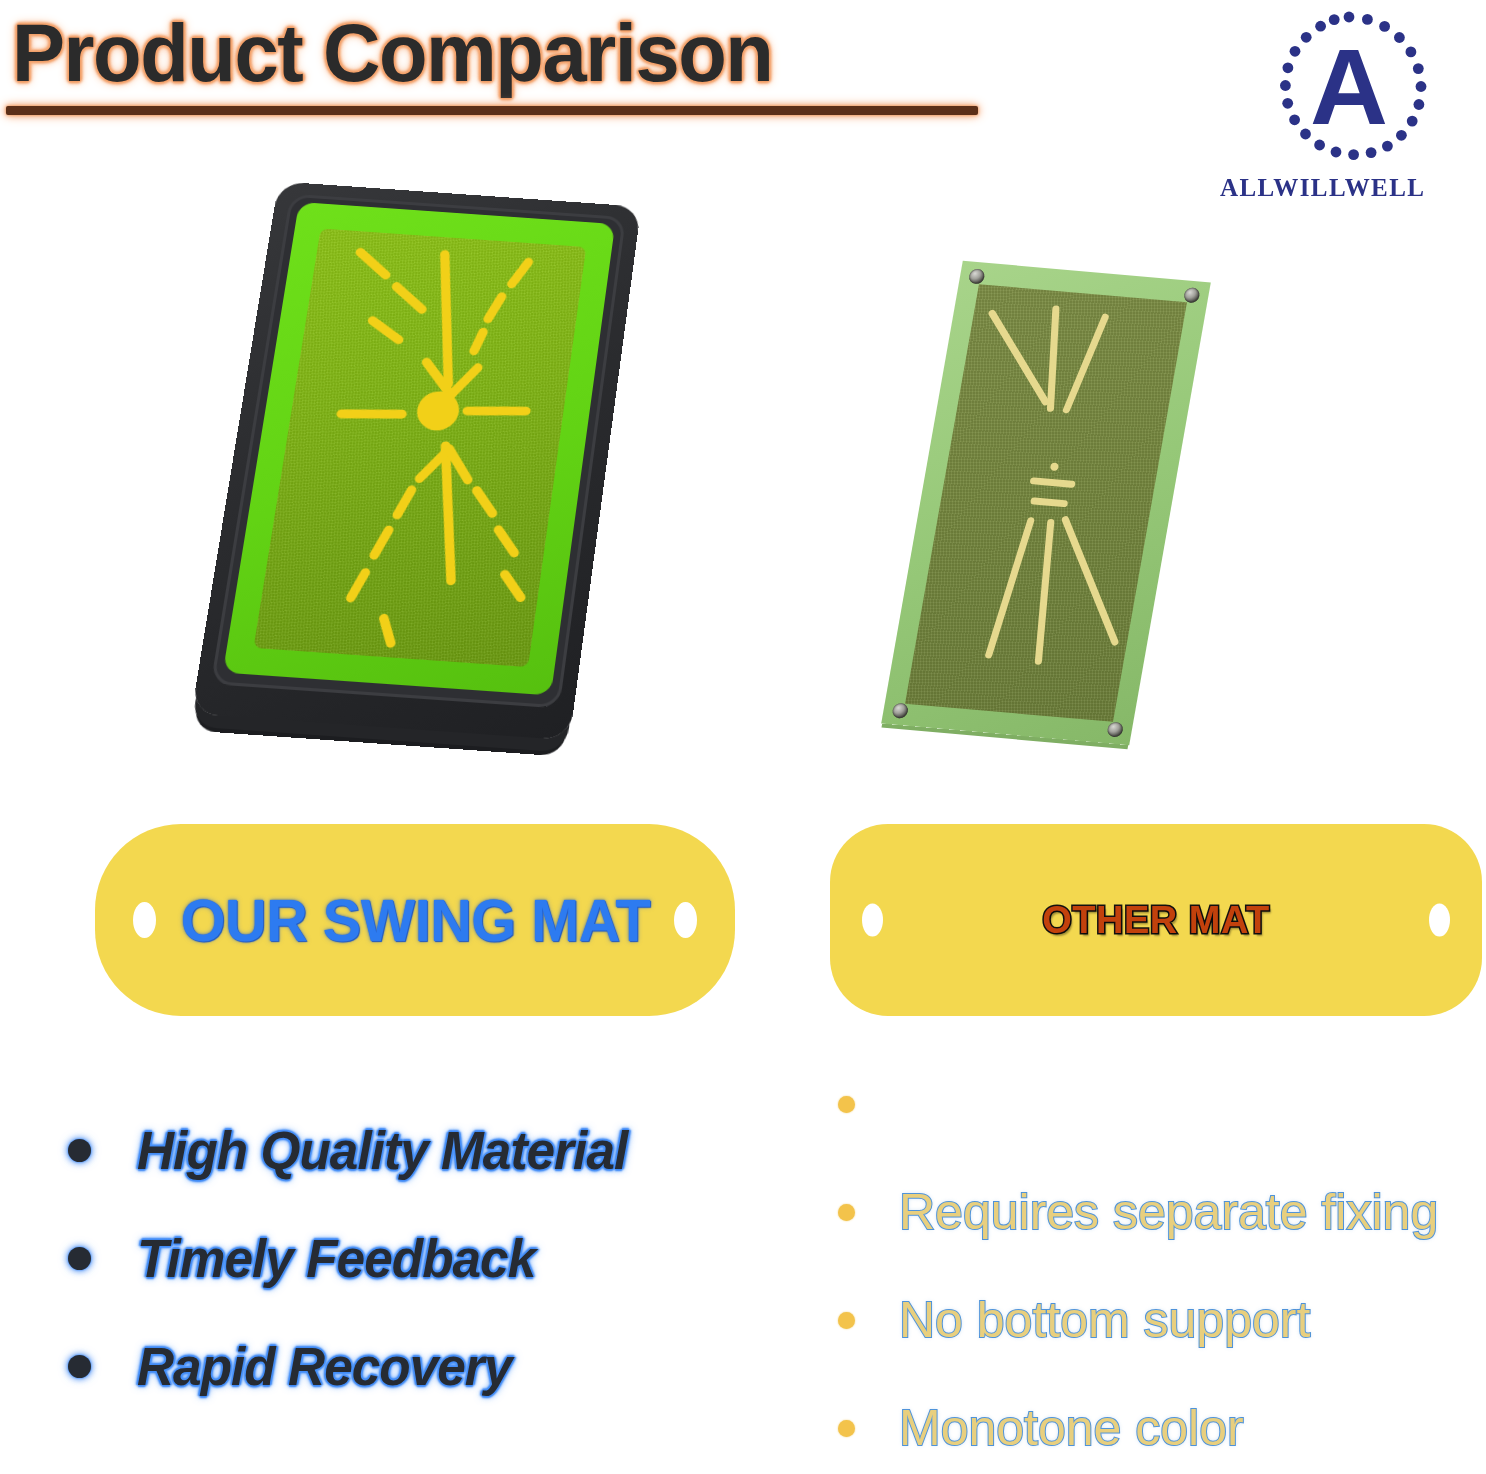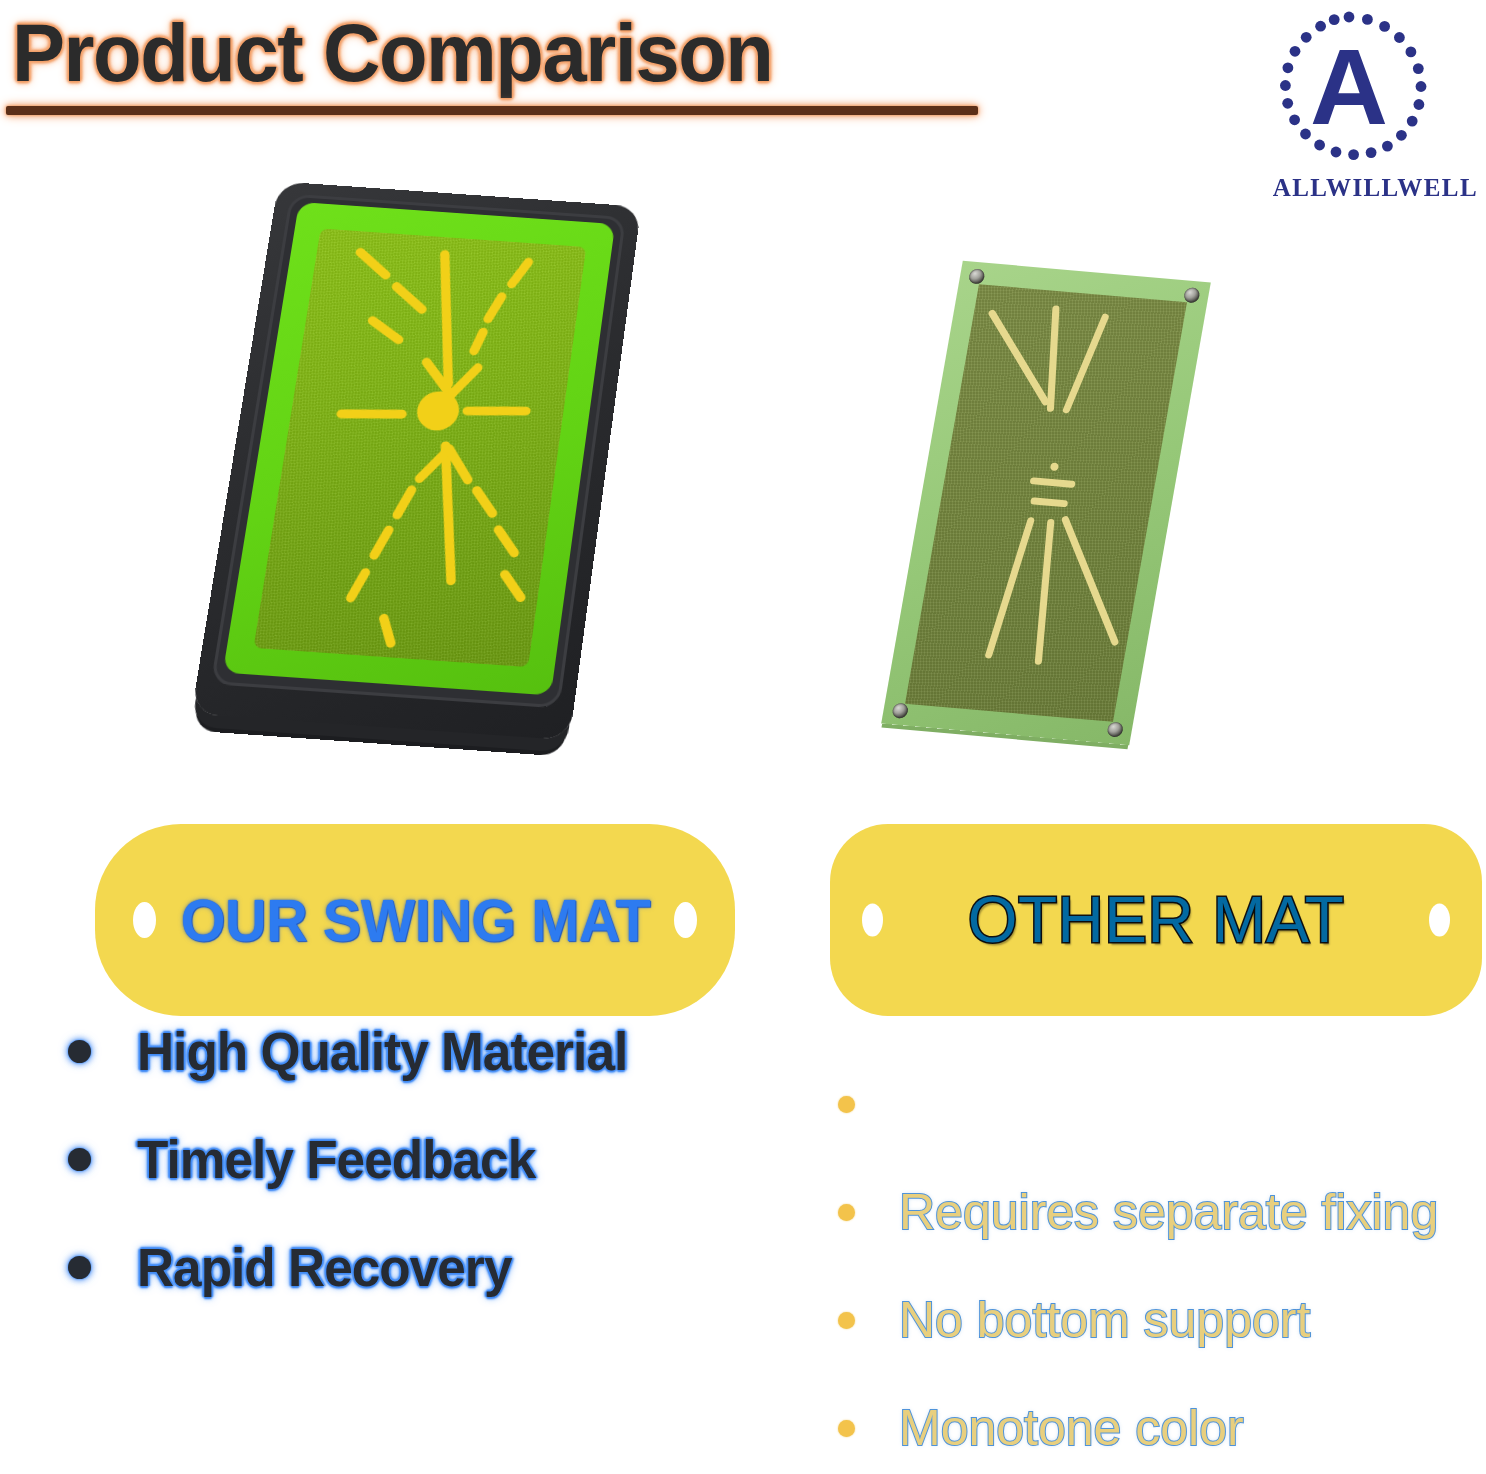--- a/index.html
+++ b/index.html
@@ -81,21 +81,21 @@
     font-weight: 700;
     color: #2b3287;
     line-height: 1;
     padding-bottom: 4px;
   }
   #logo-wordmark {
     position: absolute;
     left: 0;
     top: 168px;
     width: 258px;
-    text-align: right;
+    text-align: left;
     font-family: "Liberation Serif", serif;
     font-size: 25px;
     font-weight: 700;
     letter-spacing: 1.4px;
     color: #2b3287;
     white-space: nowrap;
   }
 
   
   #products { position: absolute; left: 0; top: 150px; width: 1486px; height: 660px; }
@@ -231,32 +231,32 @@
     font-size: 60px;
     font-weight: 700;
     letter-spacing: -0.5px;
     color: #2d7bf0;
     transform: scaleX(0.96);
     white-space: nowrap;
     text-shadow: 0 0 2px #1f5fd0, 0 0 5px rgba(35,90,200,0.55), 1px 1px 1px #2558b8;
   }
   #banner-right-label {
     font-family: "Liberation Sans", sans-serif;
-    font-size: 64px;
-    font-weight: 400;
+    font-size: 38px;
+    font-weight: 700;
     letter-spacing: 0.5px;
-    color: #0369a1;
+    color: #c2410c;
     white-space: nowrap;
     -webkit-text-stroke: 3px #111111;
     paint-order: stroke fill;
     text-shadow: 2px 3px 2px rgba(0,0,0,0.35);
   }
 
   
-  #list-left  { position: absolute; left: 68px;  top: 997px; width: 730px; }
+  #list-left  { position: absolute; left: 68px;  top: 1096px; width: 730px; font-style: italic; }
   #list-right { position: absolute; left: 838px; top: 1050px; width: 648px; }
 
   .feat-row {
     display: flex;
     align-items: center;
     height: 108px;
   }
   .feat-bullet {
     flex: 0 0 auto;
     border-radius: 50%;

